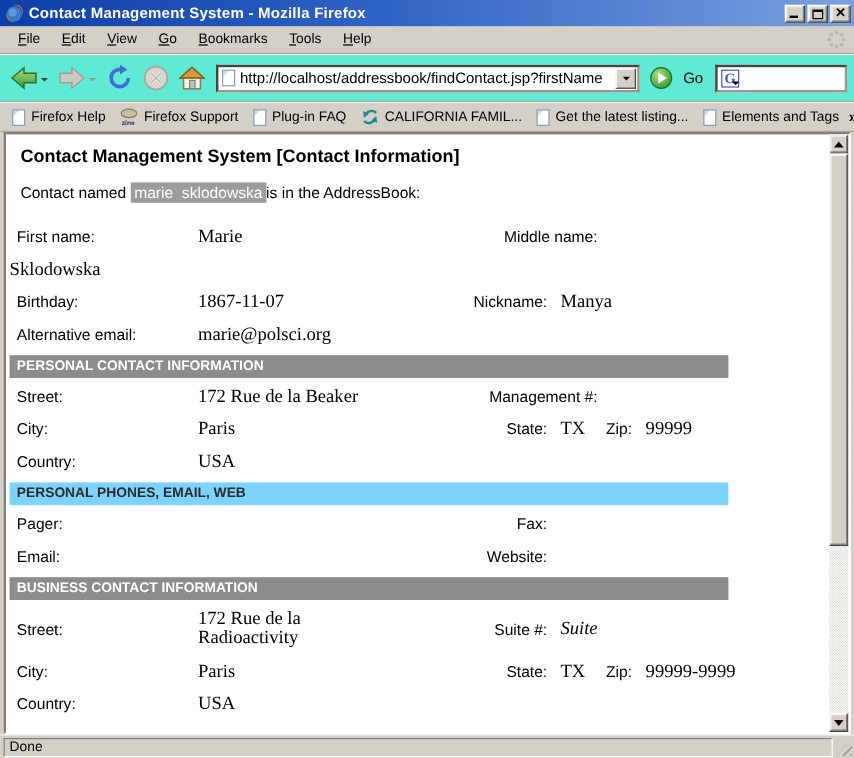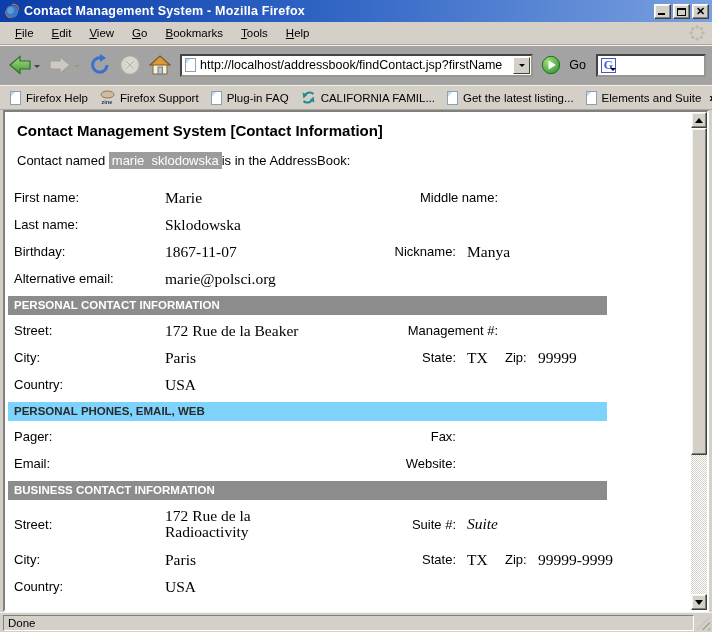--- a/index.html
+++ b/index.html
@@ -21,21 +21,21 @@
   .winbtn .glyph-close { position:absolute; top:0; left:0; right:0; bottom:0; font-size:11px; font-weight:bold; text-align:center; line-height:13px; color:#000; }
 
   
   .menubar { height:23px; background:#d4d0c8; display:flex; align-items:center; padding:0 4px 0 6px;
     border-bottom:1px solid #aca899; flex:0 0 auto; }
   .menu-item { font-size:11.5px; color:#000; padding:3px 9px; cursor:default; }
   .menu-spacer { flex:1; }
   .throbber { width:18px; height:18px; margin-right:2px; }
 
   
-  .navbar { height:40px; background:#a3a3a3; display:flex; align-items:center; padding:0 6px;
+  .navbar { height:40px; background:#5eead4; display:flex; align-items:center; padding:0 6px;
     border-top:1px solid #f4f2ee; border-bottom:1px solid #aca899; flex:0 0 auto; gap:2px; }
   .tbtn { display:flex; align-items:center; padding:3px 2px; }
   .drop-caret { width:0; height:0; border:3.5px solid transparent; border-top-color:#404040; margin:6px 2px 0 2px; }
   .drop-caret.dis { border-top-color:#9a968c; }
   .addressbar { flex:1 1 auto; height:23px; background:#fff; border:2px inset #9a968c; display:flex; align-items:center;
     margin:0 4px; min-width:0; }
   .addressbar .page-icon { margin:0 4px 0 3px; }
   .url-text { font-size:12.5px; color:#000; white-space:nowrap; overflow:hidden; flex:1 1 auto; }
   .url-drop { width:17px; height:17px; background:#d4d0c8; border:1px solid; border-color:#fff #404040 #404040 #fff;
     display:flex; align-items:center; justify-content:center; flex:0 0 auto; margin-right:1px; }
@@ -238,21 +238,21 @@
         <polygon points="13.4,12.4 8.6,10.2 12.6,6.6" fill="#1d8c8c"></polygon>
       </svg>
       <span class="bm-label">CALIFORNIA FAMIL...</span>
     </span>
     <span class="bm-item">
       <span class="page-icon"></span>
       <span class="bm-label">Get the latest listing...</span>
     </span>
     <span class="bm-item">
       <span class="page-icon"></span>
-      <span class="bm-label">Elements and Suite</span>
+      <span class="bm-label">Elements and Tags</span>
     </span>
     <span class="bm-spacer"></span>
     <span class="bm-overflow">»</span>
   </div>
 
   <div class="viewport">
     <div class="pagebody">
 
       <div class="page-heading">Contact Management System [Contact Information]</div>
 
@@ -262,21 +262,20 @@
       </div>
 
       <div class="ftable">
 
         <div class="frow">
           <span class="lab c1">First name:</span>
           <span class="val">Marie</span>
           <span class="lab c3" style="grid-column:3/5;">Middle name:</span>
         </div>
         <div class="frow">
-          <span class="lab c1">Last name:</span>
           <span class="val">Sklodowska</span>
         </div>
         <div class="frow">
           <span class="lab c1">Birthday:</span>
           <span class="val">1867-11-07</span>
           <span class="lab c3">Nickname:</span>
           <span class="val c4" style="grid-column:4/7;">Manya</span>
         </div>
         <div class="frow">
           <span class="lab c1">Alternative email:</span>

